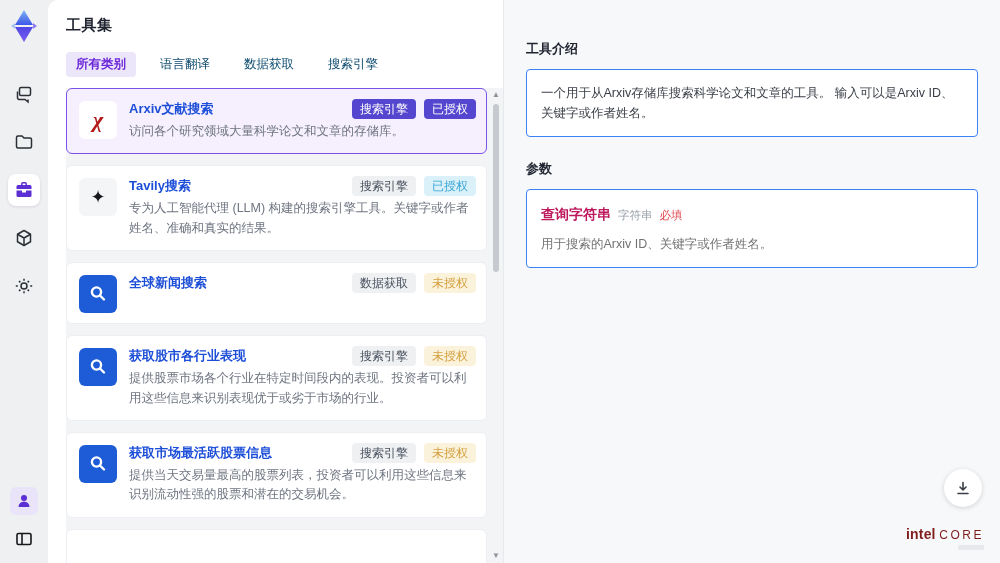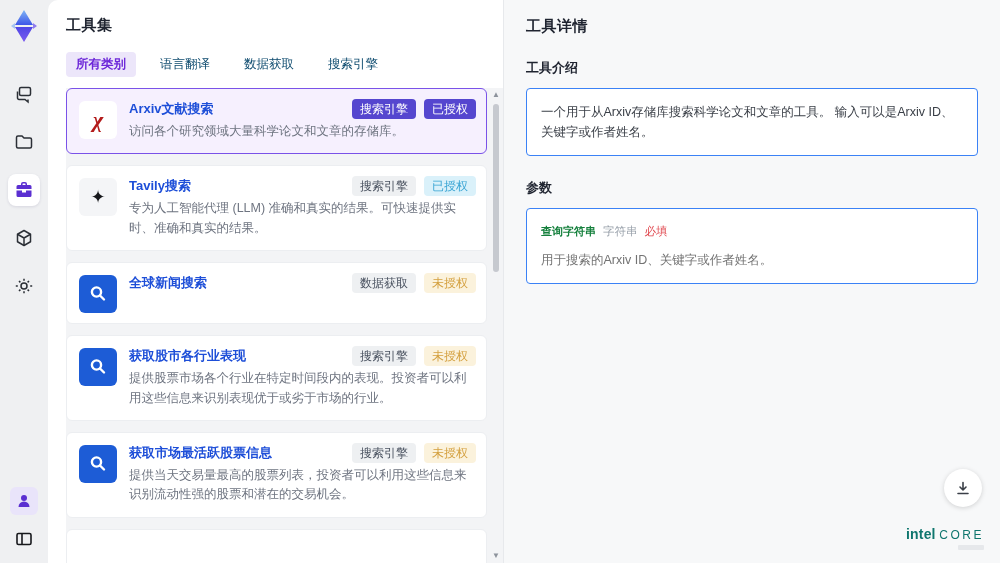--- a/index.html
+++ b/index.html
@@ -70,32 +70,32 @@
   .vs-thumb { position:absolute; left:2px; top:14px; width:6px; height:168px; border-radius:3px;
     background:#c6c9cf; cursor:pointer; }
 
   
   .details-pane { flex:1; background:#f7f8f9; border-left:1px solid #e7e9ec; padding:17px 22px; position:relative; }
   .dp-title { font-size:15px; font-weight:700; letter-spacing:.5px; }
   .dp-sub { font-size:13px; font-weight:700; margin-top:23px; }
   .dp-box { background:#ffffff; border:1px solid #3b82f6; border-radius:4px; margin-top:11px;
     padding:13px 14px; font-size:12.5px; color:#3a3f47; line-height:1.6; }
   .param-line { display:flex; align-items:baseline; gap:7px; }
-  .param-name { font-size:11px; font-weight:700; color:#15803d; }
+  .param-name { font-size:14px; font-weight:700; color:#be185d; }
   .param-type { font-size:11.5px; color:#98a0aa; }
   .param-req  { font-size:11.5px; color:#e0484f; }
   .param-desc { font-size:12.5px; color:#737373; margin-top:9px; }
 
   
   .fab {
     position:absolute; right:18px; bottom:56px; width:38px; height:38px; border-radius:50%;
     background:#ffffff; box-shadow:0 1px 5px rgba(0,0,0,.16); display:flex;
     align-items:center; justify-content:center; cursor:pointer;
   }
-  .intel { position:absolute; right:16px; bottom:13px; color:#0f766e; }
+  .intel { position:absolute; right:16px; bottom:13px; color:#7f1d1d; }
   .intel .i1 { font-size:14px; font-weight:700; letter-spacing:.2px; }
   .intel .i2 { font-size:12px; letter-spacing:2.5px; text-transform:uppercase; font-weight:400; }
   .intel .i3 { width:26px; height:5px; background:#e6e8eb; margin:3px 0 0 auto; border-radius:1px; }
 </style>
 </head>
 <body>
 
 <div class="app">
 
   <aside class="sidebar">
@@ -190,21 +190,21 @@
             <span class="badge b-purple">搜索引擎</span>
             <span class="badge b-purple">已授权</span>
           </div>
         </article>
 
         <article class="card">
           <div class="tool-icon ti-light">
             <span class="sparkle-glyph">✦</span>
           </div>
           <div class="tname">Tavily搜索</div>
-          <div class="tdesc">专为人工智能代理 (LLM) 准确和真实的结果。可快速提供实时、准确和真实的结果。</div>
+          <div class="tdesc">专为人工智能代理 (LLM) 构建的搜索引擎工具。关键字或作者姓名、准确和真实的结果。</div>
           <div class="badges">
             <span class="badge b-gray">搜索引擎</span>
             <span class="badge b-cyan">已授权</span>
           </div>
         </article>
 
         <article class="card">
           <div class="tool-icon ti-blue">
             <svg width="22" height="22" viewBox="0 0 22 22" fill="none" stroke="#ffffff" stroke-width="2.4" stroke-linecap="round">
               <circle cx="9.5" cy="9" r="4.6"></circle>
@@ -257,21 +257,20 @@
 
         <div class="vscroll">
           <div class="vs-arrow vs-up">▲</div>
           <div class="vs-thumb"></div>
           <div class="vs-arrow vs-down">▼</div>
         </div>
       </div>
     </section>
 
     <section class="details-pane">
-      <h2 class="dp-title">工具详情</h2>
 
       <h3 class="dp-sub">工具介绍</h3>
       <div class="dp-box">一个用于从Arxiv存储库搜索科学论文和文章的工具。 输入可以是Arxiv ID、关键字或作者姓名。</div>
 
       <h3 class="dp-sub">参数</h3>
       <div class="dp-box">
         <div class="param-line">
           <span class="param-name">查询字符串</span>
           <span class="param-type">字符串</span>
           <span class="param-req">必填</span>

